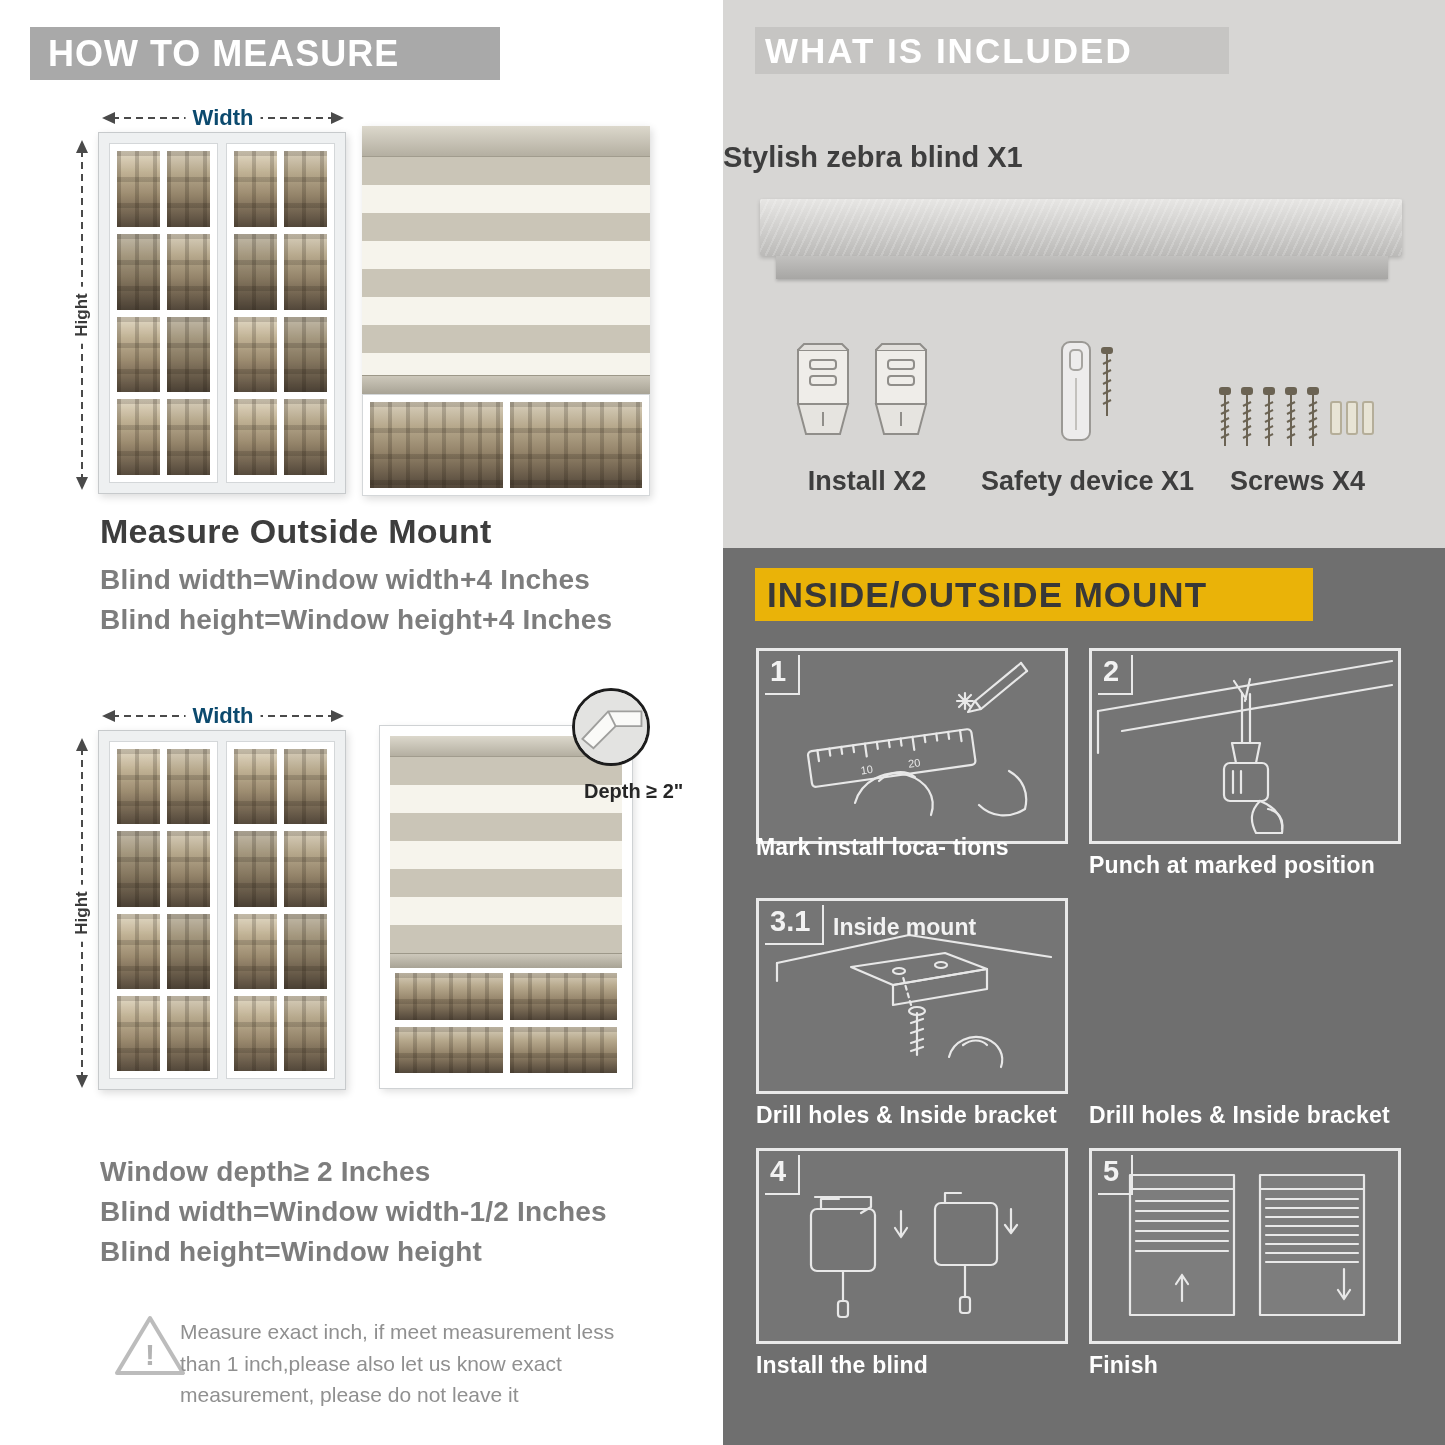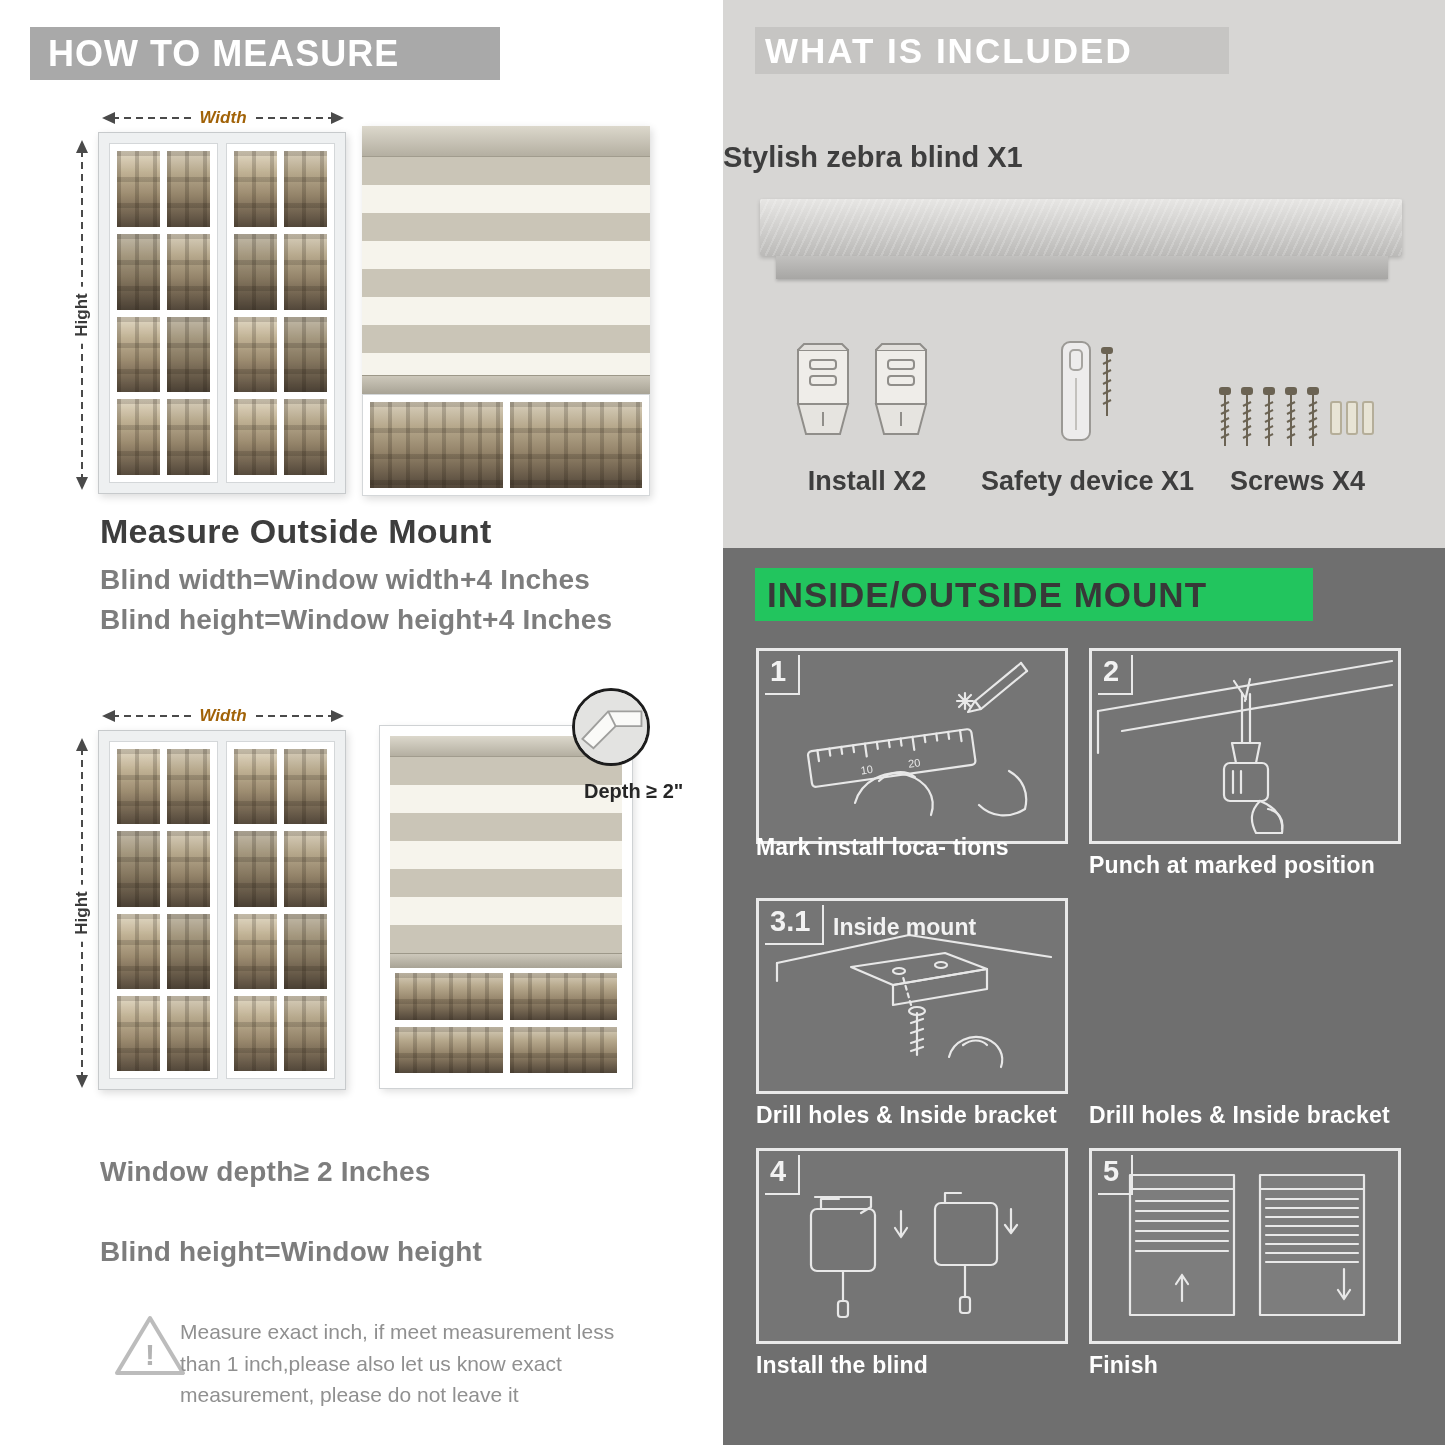--- a/index.html
+++ b/index.html
@@ -32,21 +32,21 @@
       repeating-linear-gradient(90deg, rgba(30,22,12,0.20) 0 4px, rgba(0,0,0,0) 4px 18px),
       repeating-linear-gradient(180deg, rgba(25,18,10,0.16) 0 5px, rgba(0,0,0,0) 5px 26px),
       linear-gradient(180deg,#d8cfbc 0%,#b7a98d 28%,#94846a 58%,#6f614e 82%,#52473a 100%);
   }
   .pane .glass:nth-child(odd){filter:brightness(1.05);}
   .pane .glass:nth-child(3n){filter:brightness(0.9);}
 
   
   .arrow-label{
     position:absolute;top:50%;left:50%;transform:translate(-50%,-50%);
-    background:#fff;padding:0 7px;font-size:17px;font-weight:bold;color:#a16207;font-style:italic;
+    background:#fff;padding:0 7px;font-size:22px;font-weight:bold;color:#0c4a6e;
   }
   .arrow-label-v{
     position:absolute;top:50%;left:50%;
     transform:translate(-50%,-50%) rotate(180deg);
     writing-mode:vertical-rl;background:#fff;padding:7px 0;
     font-size:17px;font-weight:bold;color:#3a3a3a;
   }
 
   
   .cassette{height:30px;background:linear-gradient(180deg,#dcd8cc,#b4af a1);
@@ -93,21 +93,21 @@
   }
   .headrail-bottom{
     left:776px;top:256px;width:612px;height:23px;
     background:linear-gradient(180deg,#c2c1bf,#a7a6a4);
     box-shadow:0 2px 3px rgba(0,0,0,0.2);
   }
   .item-label{font-size:27px;font-weight:bold;color:#3e3e3e;text-align:center;}
 
   .dark-section{left:723px;top:548px;width:722px;height:897px;background:#6f6f6f;}
   .mount-banner{
-    left:755px;top:568px;width:558px;height:53px;background:#22c55e;color:#383838;
+    left:755px;top:568px;width:558px;height:53px;background:#eab308;color:#383838;
     font-size:35px;font-weight:bold;line-height:53px;padding-left:12px;letter-spacing:1px;
   }
   .panel{
     width:312px;height:196px;border:3px solid #e9e9e9;background:#757575;
   }
   .step-num{
     position:absolute;top:4px;left:6px;color:#f2f2f2;font-size:29px;font-weight:bold;
     padding:0 12px 5px 5px;border-right:2.5px solid #e9e9e9;border-bottom:2.5px solid #e9e9e9;
   }
   .step-sub{
@@ -229,20 +229,21 @@
   <div class="abs depth-circle" style="left:572px;top:688px;">
     <svg width="72" height="72" viewBox="0 0 78 78">
       <rect width="78" height="78" fill="#e3e3e1"></rect>
       <path d="M8,52 L36,22 L72,22 L72,38 L44,38 L20,62 Z" fill="#fafaf8" stroke="#9f9f9d" stroke-width="2"></path>
       <path d="M36,22 L44,38" stroke="#9f9f9d" stroke-width="2"></path>
     </svg>
   </div>
   <div class="abs depth-label" style="left:584px;top:780px;">Depth ≥ 2"</div>
 
   <div class="abs formula" style="left:100px;top:1156px;">Window depth≥ 2 Inches</div>
+  <div class="abs formula" style="left:100px;top:1196px;">Blind width=Window width-1/2 Inches</div>
   <div class="abs formula" style="left:100px;top:1236px;">Blind height=Window height</div>
 
   <div class="abs" style="left:112px;top:1312px;width:76px;height:68px;">
     <svg width="76" height="68" viewBox="0 0 76 68">
       <path d="M38,6 L71,61 L5,61 Z" fill="none" stroke="#bcbcbc" stroke-width="4" stroke-linejoin="round"></path>
       <text x="38" y="53" text-anchor="middle" font-size="30" font-weight="bold" fill="#b3b3b3">!</text>
     </svg>
   </div>
   <div class="abs warn-text" style="left:180px;top:1316px;width:450px;">Measure exact inch, if meet measurement less than 1 inch,please also let us know exact measurement, please do not leave it</div>
 

